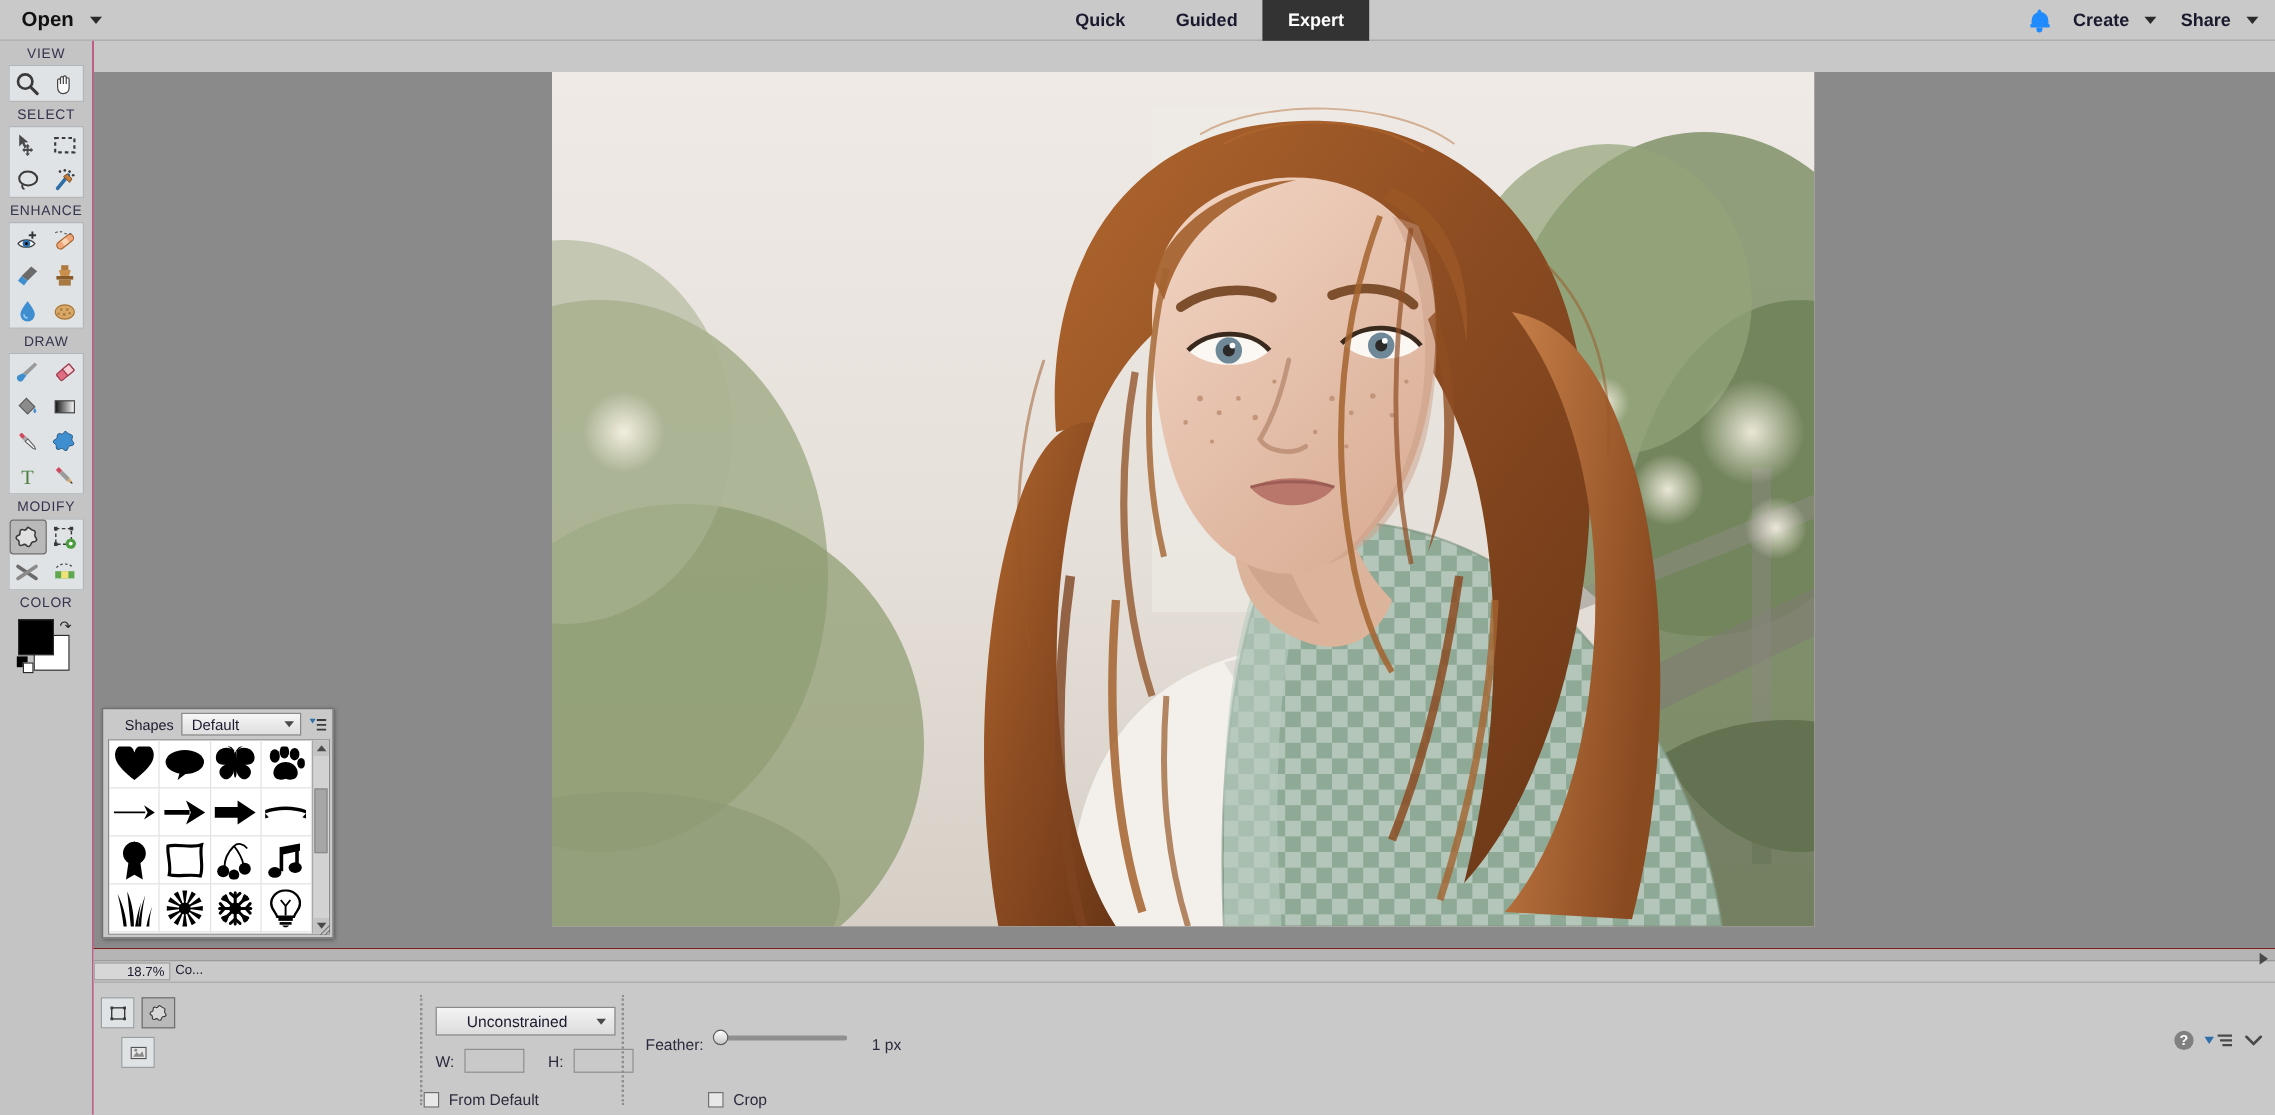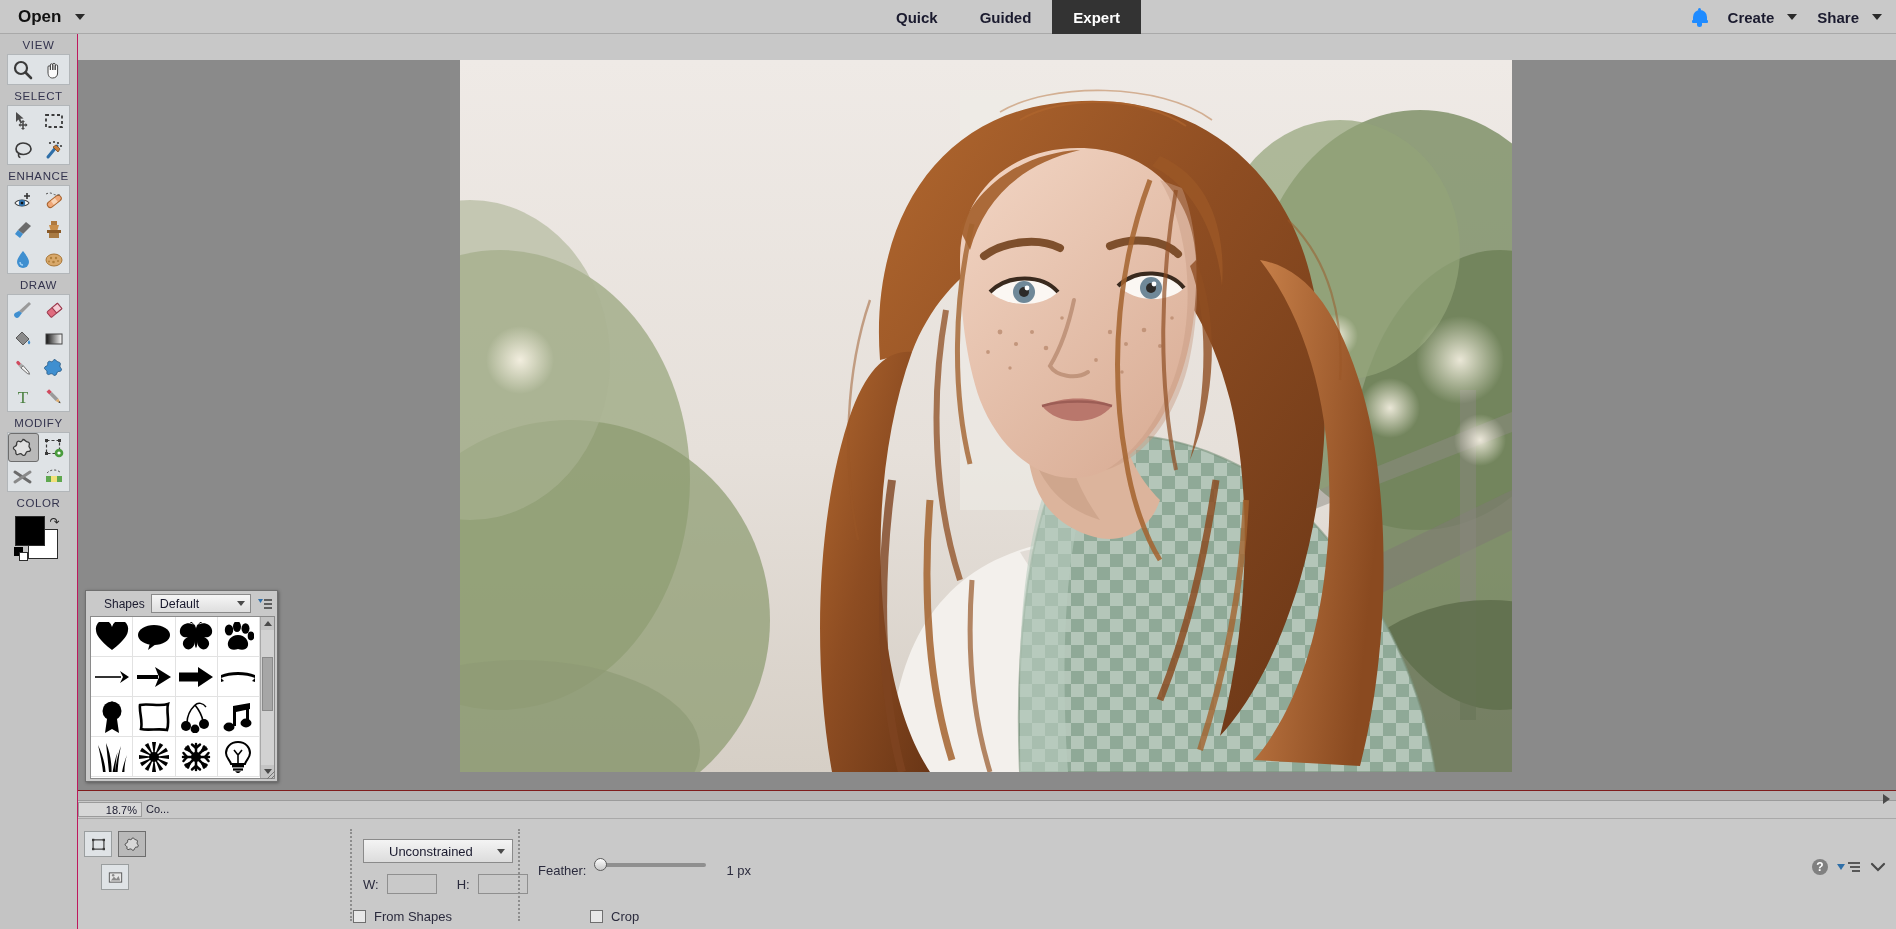--- a/index.html
+++ b/index.html
@@ -694,21 +694,21 @@
 
     <div style="position:absolute;left:285px;top:55px;display:flex;align-items:center;gap:8px;">
       <span class="lbl">W:</span>
       <span class="in-box"></span>
       <span class="lbl" style="margin-left:12px;">H:</span>
       <span class="in-box"></span>
     </div>
 
     <div style="position:absolute;left:275px;top:90px;display:flex;align-items:center;gap:8px;">
       <span class="ckbx"></span>
-      <span class="lbl">From Shapes</span>
+      <span class="lbl">From Default</span>
     </div>
 
     <div class="dotsep" style="left:440px;"></div>
 
     <div style="position:absolute;left:460px;top:44px;display:flex;align-items:flex-start;gap:14px;">
       <span class="lbl">Feather:</span>
       <span class="slider-track">
         <span class="slider-knob"></span>
       </span>
       <span class="lbl" style="margin-left:6px;">1 px</span>

